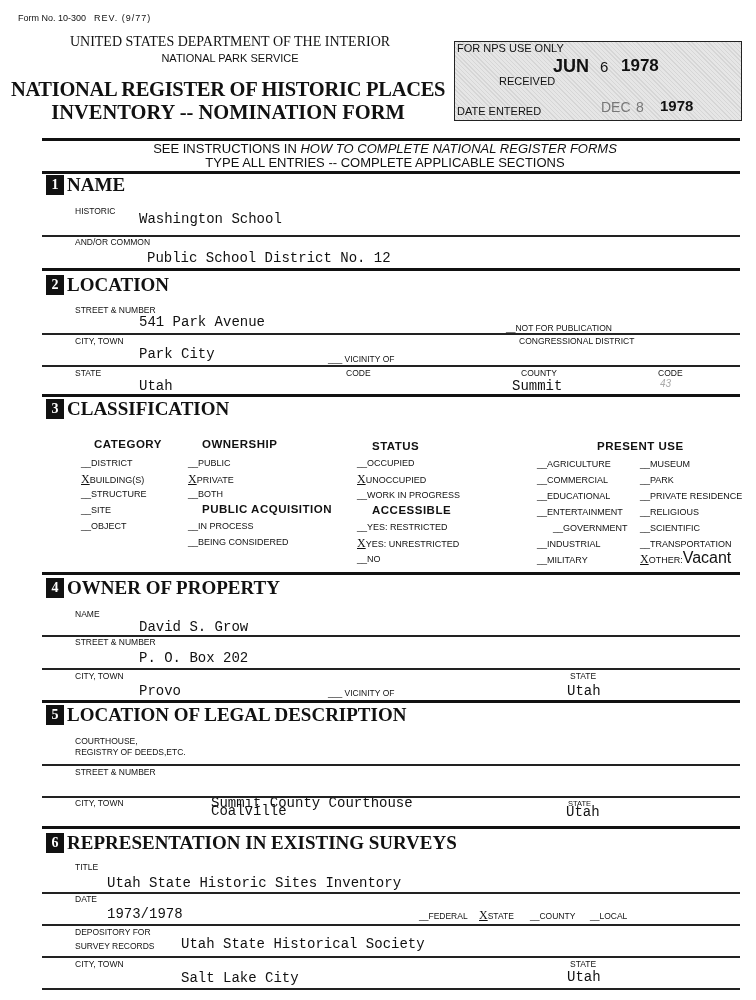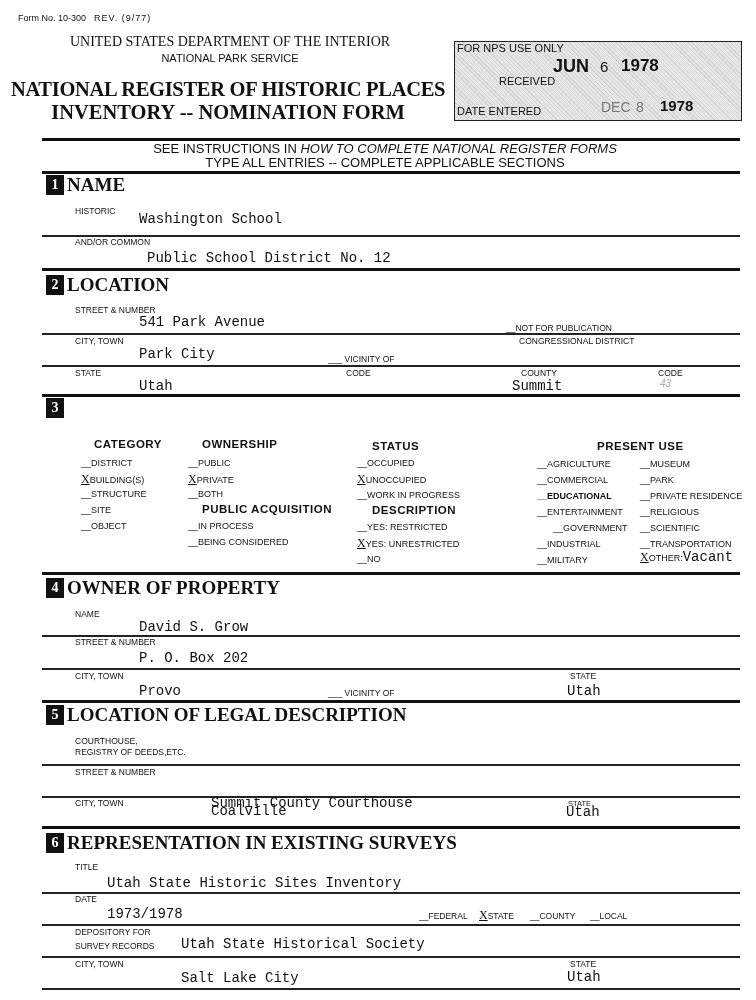--- a/index.html
+++ b/index.html
@@ -18,21 +18,21 @@
   .rule { position:absolute; left:42px; right:16px; height:1.5px; background:#222; }
   .instr { left:16px; width:738px; text-align:center; font-size:13px; }
   .instr i { font-style:italic; }
   .sec { left:46px; font-family:"Liberation Serif", serif; font-weight:bold; font-size:19px; display:flex; align-items:center; }
   .sec .num { display:inline-block; width:18px; height:20px; background:#111; color:#fff; font-size:14px; text-align:center; line-height:20px; margin-right:3px; }
   .lab { font-size:8.5px; }
   .val { font-family:"Liberation Mono", monospace; font-size:14px; }
   .chk { font-size:9px; }
   .hd { font-weight:bold; font-size:11.5px; letter-spacing:0.5px; }
   .x { font-family:"Liberation Serif", serif; font-size:12px; text-decoration:underline; }
-  .other { font-family:Liberation Mono, monospace; font-size:14px; }
+  .other { font-family:Liberation Sans, sans-serif; font-size:16px; }
 </style>
 </head>
 <body>
 
 <div class="abs formno">
   <span>Form No. 10-300</span><span class="rev">REV. (9/77)</span>
 </div>
 <div class="abs dept">UNITED STATES DEPARTMENT OF THE INTERIOR</div>
 <div class="abs nps">NATIONAL PARK SERVICE</div>
 <div class="abs title1">NATIONAL REGISTER OF HISTORIC PLACES</div>
@@ -85,20 +85,21 @@
 <div class="abs lab" style="left:346px;top:368px;">CODE</div>
 <div class="abs lab" style="left:521px;top:368px;">COUNTY</div>
 <div class="abs lab" style="left:658px;top:368px;">CODE</div>
 <div class="abs val" style="left:139px;top:378px;">Utah</div>
 <div class="abs val" style="left:512px;top:378px;text-align:right;">Summit</div>
 <div class="abs" style="left:660px;top:378px;font-size:10px;color:#aaa;font-style:italic;">43</div>
 <div class="rule-thick" style="top:394px;"></div>
 
 <div class="abs sec" style="top:398px;">
   <span class="num">3</span>
+    <span>CLASSIFICATION</span>
 </div>
 
 <div class="abs hd" style="left:94px;top:438px;">CATEGORY</div>
 <div class="abs chk" style="left:81px;top:458px;">__DISTRICT</div>
 <div class="abs chk" style="left:81px;top:472px;"><span class="x">X</span><span>BUILDING(S)</span></div>
 <div class="abs chk" style="left:81px;top:489px;">__STRUCTURE</div>
 <div class="abs chk" style="left:81px;top:505px;">__SITE</div>
 <div class="abs chk" style="left:81px;top:521px;">__OBJECT</div>
 
 <div class="abs hd" style="left:202px;top:438px;">OWNERSHIP</div>
@@ -106,29 +107,29 @@
 <div class="abs chk" style="left:188px;top:472px;"><span class="x">X</span><span>PRIVATE</span></div>
 <div class="abs chk" style="left:188px;top:489px;">__BOTH</div>
 <div class="abs hd" style="left:202px;top:503px;">PUBLIC ACQUISITION</div>
 <div class="abs chk" style="left:188px;top:521px;">__IN PROCESS</div>
 <div class="abs chk" style="left:188px;top:537px;">__BEING CONSIDERED</div>
 
 <div class="abs hd" style="left:372px;top:440px;">STATUS</div>
 <div class="abs chk" style="left:357px;top:458px;">__OCCUPIED</div>
 <div class="abs chk" style="left:357px;top:472px;"><span class="x">X</span><span>UNOCCUPIED</span></div>
 <div class="abs chk" style="left:357px;top:490px;">__WORK IN PROGRESS</div>
-<div class="abs hd" style="left:372px;top:504px;">DESCRIPTION</div>
+<div class="abs hd" style="left:372px;top:504px;">ACCESSIBLE</div>
 <div class="abs chk" style="left:357px;top:522px;">__YES: RESTRICTED</div>
 <div class="abs chk" style="left:357px;top:536px;"><span class="x">X</span><span>YES: UNRESTRICTED</span></div>
 <div class="abs chk" style="left:357px;top:554px;">__NO</div>
 
 <div class="abs hd" style="left:597px;top:440px;">PRESENT USE</div>
 <div class="abs chk" style="left:537px;top:459px;">__AGRICULTURE</div>
 <div class="abs chk" style="left:537px;top:475px;">__COMMERCIAL</div>
-<div class="abs chk" style="left:537px;top:491px;font-weight:bold;">__EDUCATIONAL</div>
+<div class="abs chk" style="left:537px;top:491px;">__EDUCATIONAL</div>
 <div class="abs chk" style="left:537px;top:507px;">__ENTERTAINMENT</div>
 <div class="abs chk" style="left:553px;top:523px;">__GOVERNMENT</div>
 <div class="abs chk" style="left:537px;top:539px;">__INDUSTRIAL</div>
 <div class="abs chk" style="left:537px;top:555px;">__MILITARY</div>
 <div class="abs chk" style="left:640px;top:459px;">__MUSEUM</div>
 <div class="abs chk" style="left:640px;top:475px;">__PARK</div>
 <div class="abs chk" style="left:640px;top:491px;">__PRIVATE RESIDENCE</div>
 <div class="abs chk" style="left:640px;top:507px;">__RELIGIOUS</div>
 <div class="abs chk" style="left:640px;top:523px;">__SCIENTIFIC</div>
 <div class="abs chk" style="left:640px;top:539px;">__TRANSPORTATION</div>

